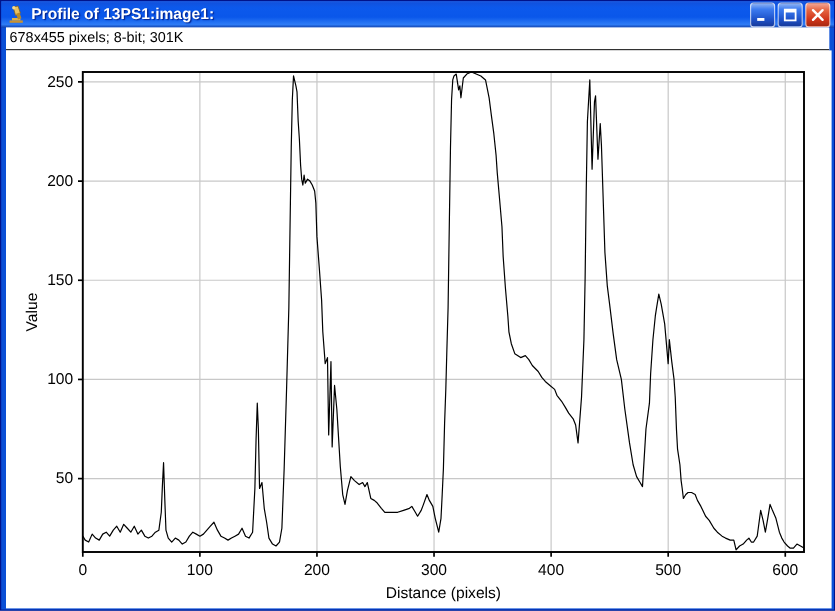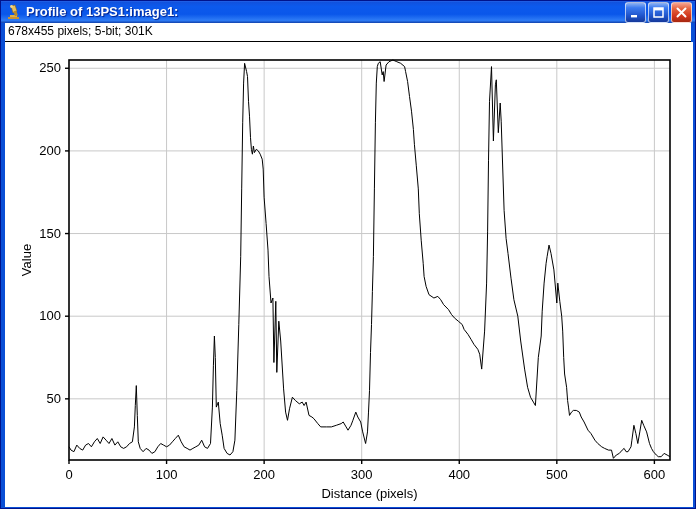--- a/index.html
+++ b/index.html
@@ -53,21 +53,21 @@
       <button class="winbtn btn-red" title="">
         <svg width="13" height="13" viewBox="0 0 13 13">
           <path d="M2.5 2.5 L10.5 10.5 M10.5 2.5 L2.5 10.5" stroke="#fff" stroke-width="2" stroke-linecap="round"></path>
         </svg>
       </button>
     </span>
   </div>
 
   <div class="content">
     <div class="statusbar">
-      <span>678x455 pixels; 5-bit; 301K</span>
+      <span>678x455 pixels; 8-bit; 301K</span>
     </div>
     <div class="canvas">
       <svg width="688" height="465" viewBox="0 0 688 465">
           <line x1="161.56493506493507" y1="18" x2="161.56493506493507" y2="418" stroke="#c8c8c8" stroke-width="1"></line>
           <line x1="259.12987012987014" y1="18" x2="259.12987012987014" y2="418" stroke="#c8c8c8" stroke-width="1"></line>
           <line x1="356.6948051948052" y1="18" x2="356.6948051948052" y2="418" stroke="#c8c8c8" stroke-width="1"></line>
           <line x1="454.2597402597403" y1="18" x2="454.2597402597403" y2="418" stroke="#c8c8c8" stroke-width="1"></line>
           <line x1="551.8246753246754" y1="18" x2="551.8246753246754" y2="418" stroke="#c8c8c8" stroke-width="1"></line>
           <line x1="649.3896103896104" y1="18" x2="649.3896103896104" y2="418" stroke="#c8c8c8" stroke-width="1"></line>
           <line x1="64" y1="356.8429752066116" x2="665" y2="356.8429752066116" stroke="#c8c8c8" stroke-width="1"></line>

